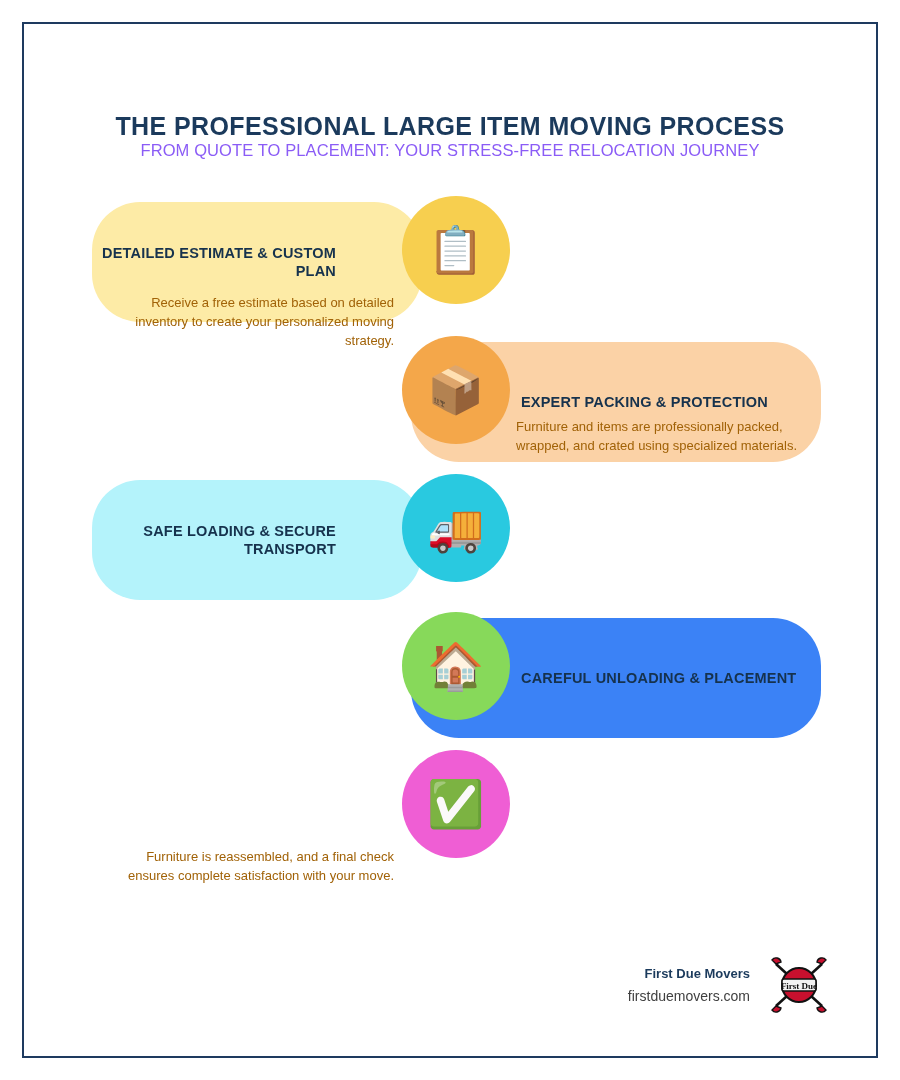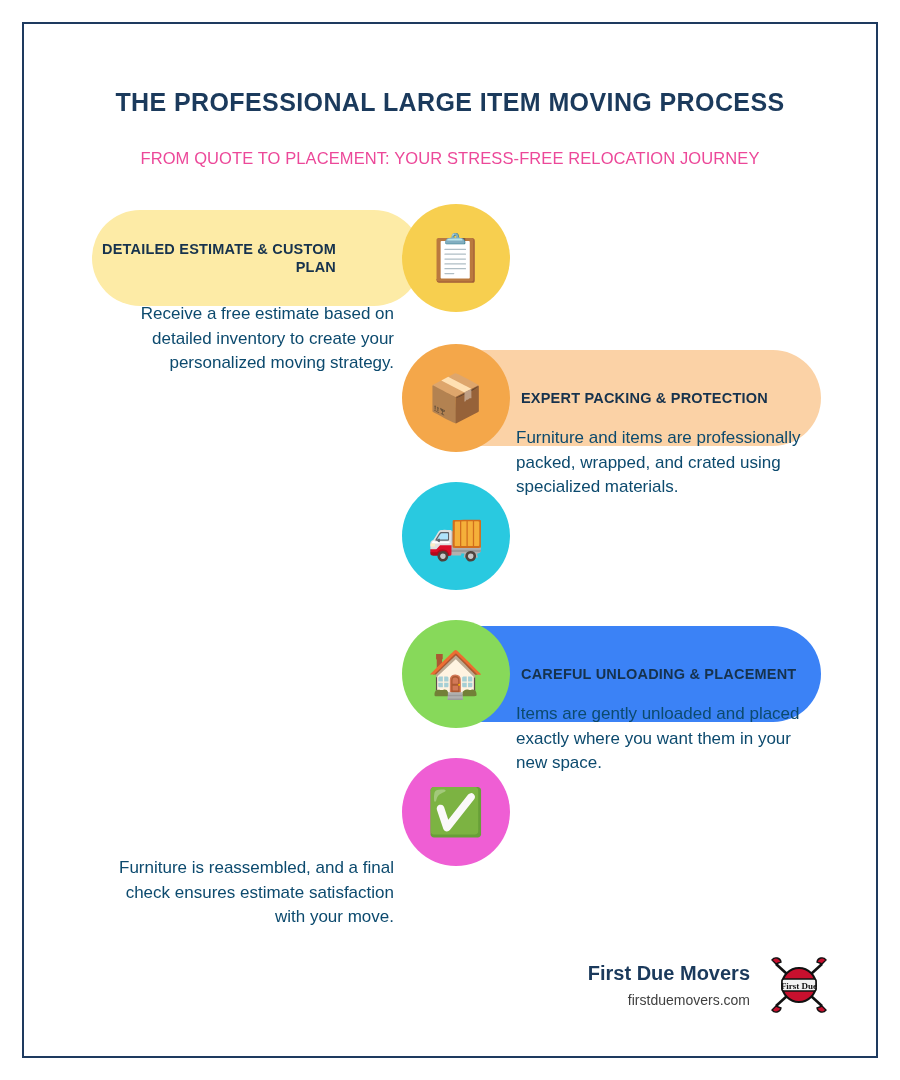--- a/index.html
+++ b/index.html
@@ -23,46 +23,45 @@
     border: 2px solid #1e3a5f;
     background: #ffffff;
     overflow: hidden;
   }
   .title {
     text-align: center;
     font-size: 25px;
     font-weight: bold;
     color: #1b3a5c;
     letter-spacing: 0.4px;
-    margin-top: 64px;
+    margin-top: 88px;
     padding: 0 40px;
   }
   .subtitle {
     text-align: center;
     font-size: 16.5px;
-    color: #ec4899;
-    margin-top: 32px;
+    color: #8b5cf6;
     padding: 0 40px;
     letter-spacing: 0.1px;
   }
 
   .steps {
     position: relative;
     margin-top: 42px;
     height: 720px;
   }
   .step {
     position: absolute;
     width: 100%;
     height: 96px;
   }
   .pill {
     position: absolute;
     top: 0;
-    height: 96px;
+    height: 120px;
     border-radius: 48px;
     display: flex;
     align-items: center;
   }
   .pill-left { left: 68px; width: 330px; justify-content: flex-end; padding-right: 86px; }
   .pill-right { left: 387px; width: 410px; justify-content: flex-start; padding-left: 110px; align-items: center; }
 
   .pill-label {
     font-size: 14.5px;
     font-weight: bold;
@@ -81,39 +80,39 @@
     height: 108px;
     border-radius: 50%;
     display: flex;
     align-items: center;
     justify-content: center;
     font-size: 46px;
     line-height: 1;
   }
   .desc {
     position: absolute;
-    font-size: 17px;
-    color: #0c4a6e;
+    font-size: 13px;
+    color: #a16207;
     line-height: 1.45;
     width: 290px;
   }
   .desc-left { left: 80px; text-align: right; top: 92px; }
   .desc-right { left: 492px; text-align: left; top: 76px; }
 
   .footer {
     position: absolute;
     right: 42px;
     bottom: 36px;
     display: flex;
     align-items: center;
     gap: 14px;
   }
   .footer-text { text-align: right; }
   .brand {
-    font-size: 20px;
+    font-size: 13px;
     font-weight: bold;
     color: #1b3a5c;
   }
   .site {
     font-size: 14px;
     color: #404040;
     margin-top: 7px;
   }
   .logo {
     width: 70px;
@@ -147,40 +146,42 @@
         <div class="pill pill-right" style="background:#fbd2a6;">
           <div class="pill-label">EXPERT PACKING &amp; PROTECTION</div>
         </div>
         <div class="circle" style="background:#f4a74a;">
           <span>📦</span>
         </div>
         <div class="desc desc-right">Furniture and items are professionally packed, wrapped, and crated using specialized materials.</div>
       </div>
 
       <div class="step" style="top:278px;">
+        <div class="pill pill-left" style="background:#b4f3fb;">
+          <div class="pill-label">SAFE LOADING &amp; SECURE TRANSPORT</div>
+        </div>
         <div class="circle" style="background:#29c9e0;">
           <span>🚚</span>
         </div>
       </div>
 
       <div class="step" style="top:416px;">
         <div class="pill pill-right" style="background:#3b82f6;">
           <div class="pill-label">CAREFUL UNLOADING &amp; PLACEMENT</div>
         </div>
         <div class="circle" style="background:#87d95a;">
           <span>🏠</span>
         </div>
-        <div class="desc desc-right">Items are gently unloaded and placed exactly where you want them in your new space.</div>
       </div>
 
       <div class="step" style="top:554px;">
         <div class="circle" style="background:#ef5ed4;">
           <span>✅</span>
         </div>
-        <div class="desc desc-left">Furniture is reassembled, and a final check ensures estimate satisfaction with your move.</div>
+        <div class="desc desc-left">Furniture is reassembled, and a final check ensures complete satisfaction with your move.</div>
       </div>
 
     </div>
 
     <div class="footer">
       <div class="footer-text">
         <div class="brand">First Due Movers</div>
         <div class="site">firstduemovers.com</div>
       </div>
       <div class="logo">

